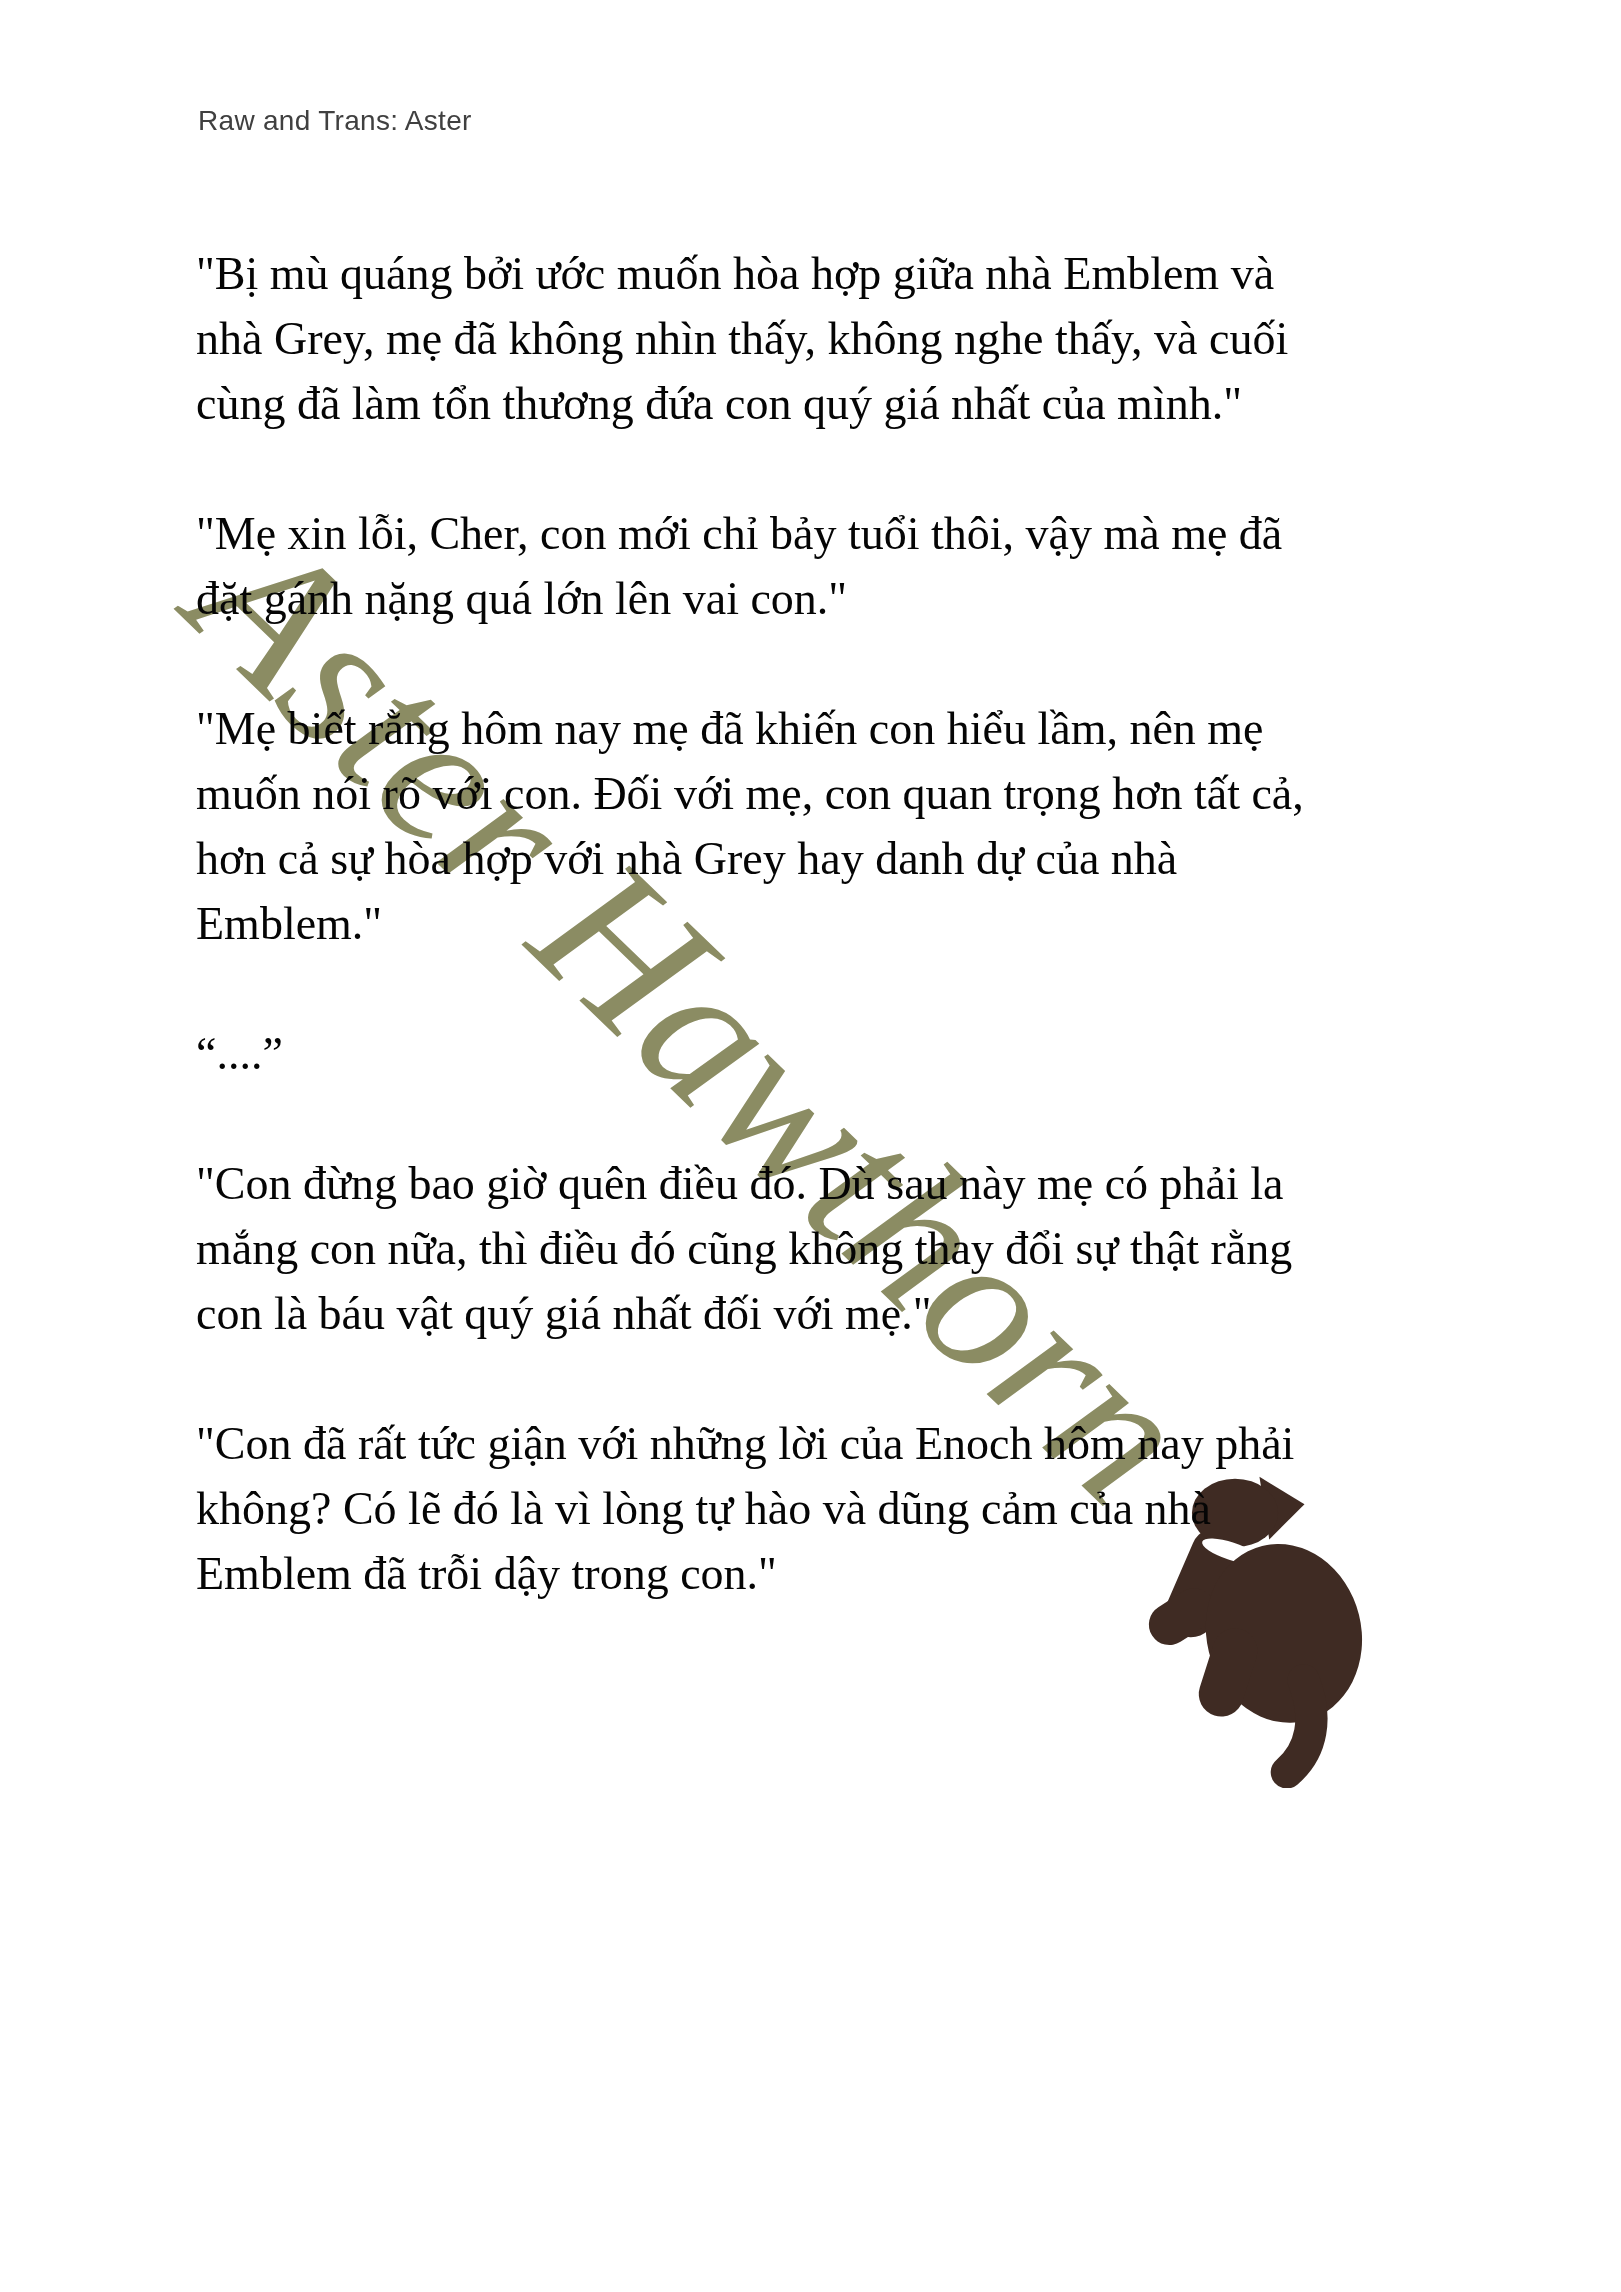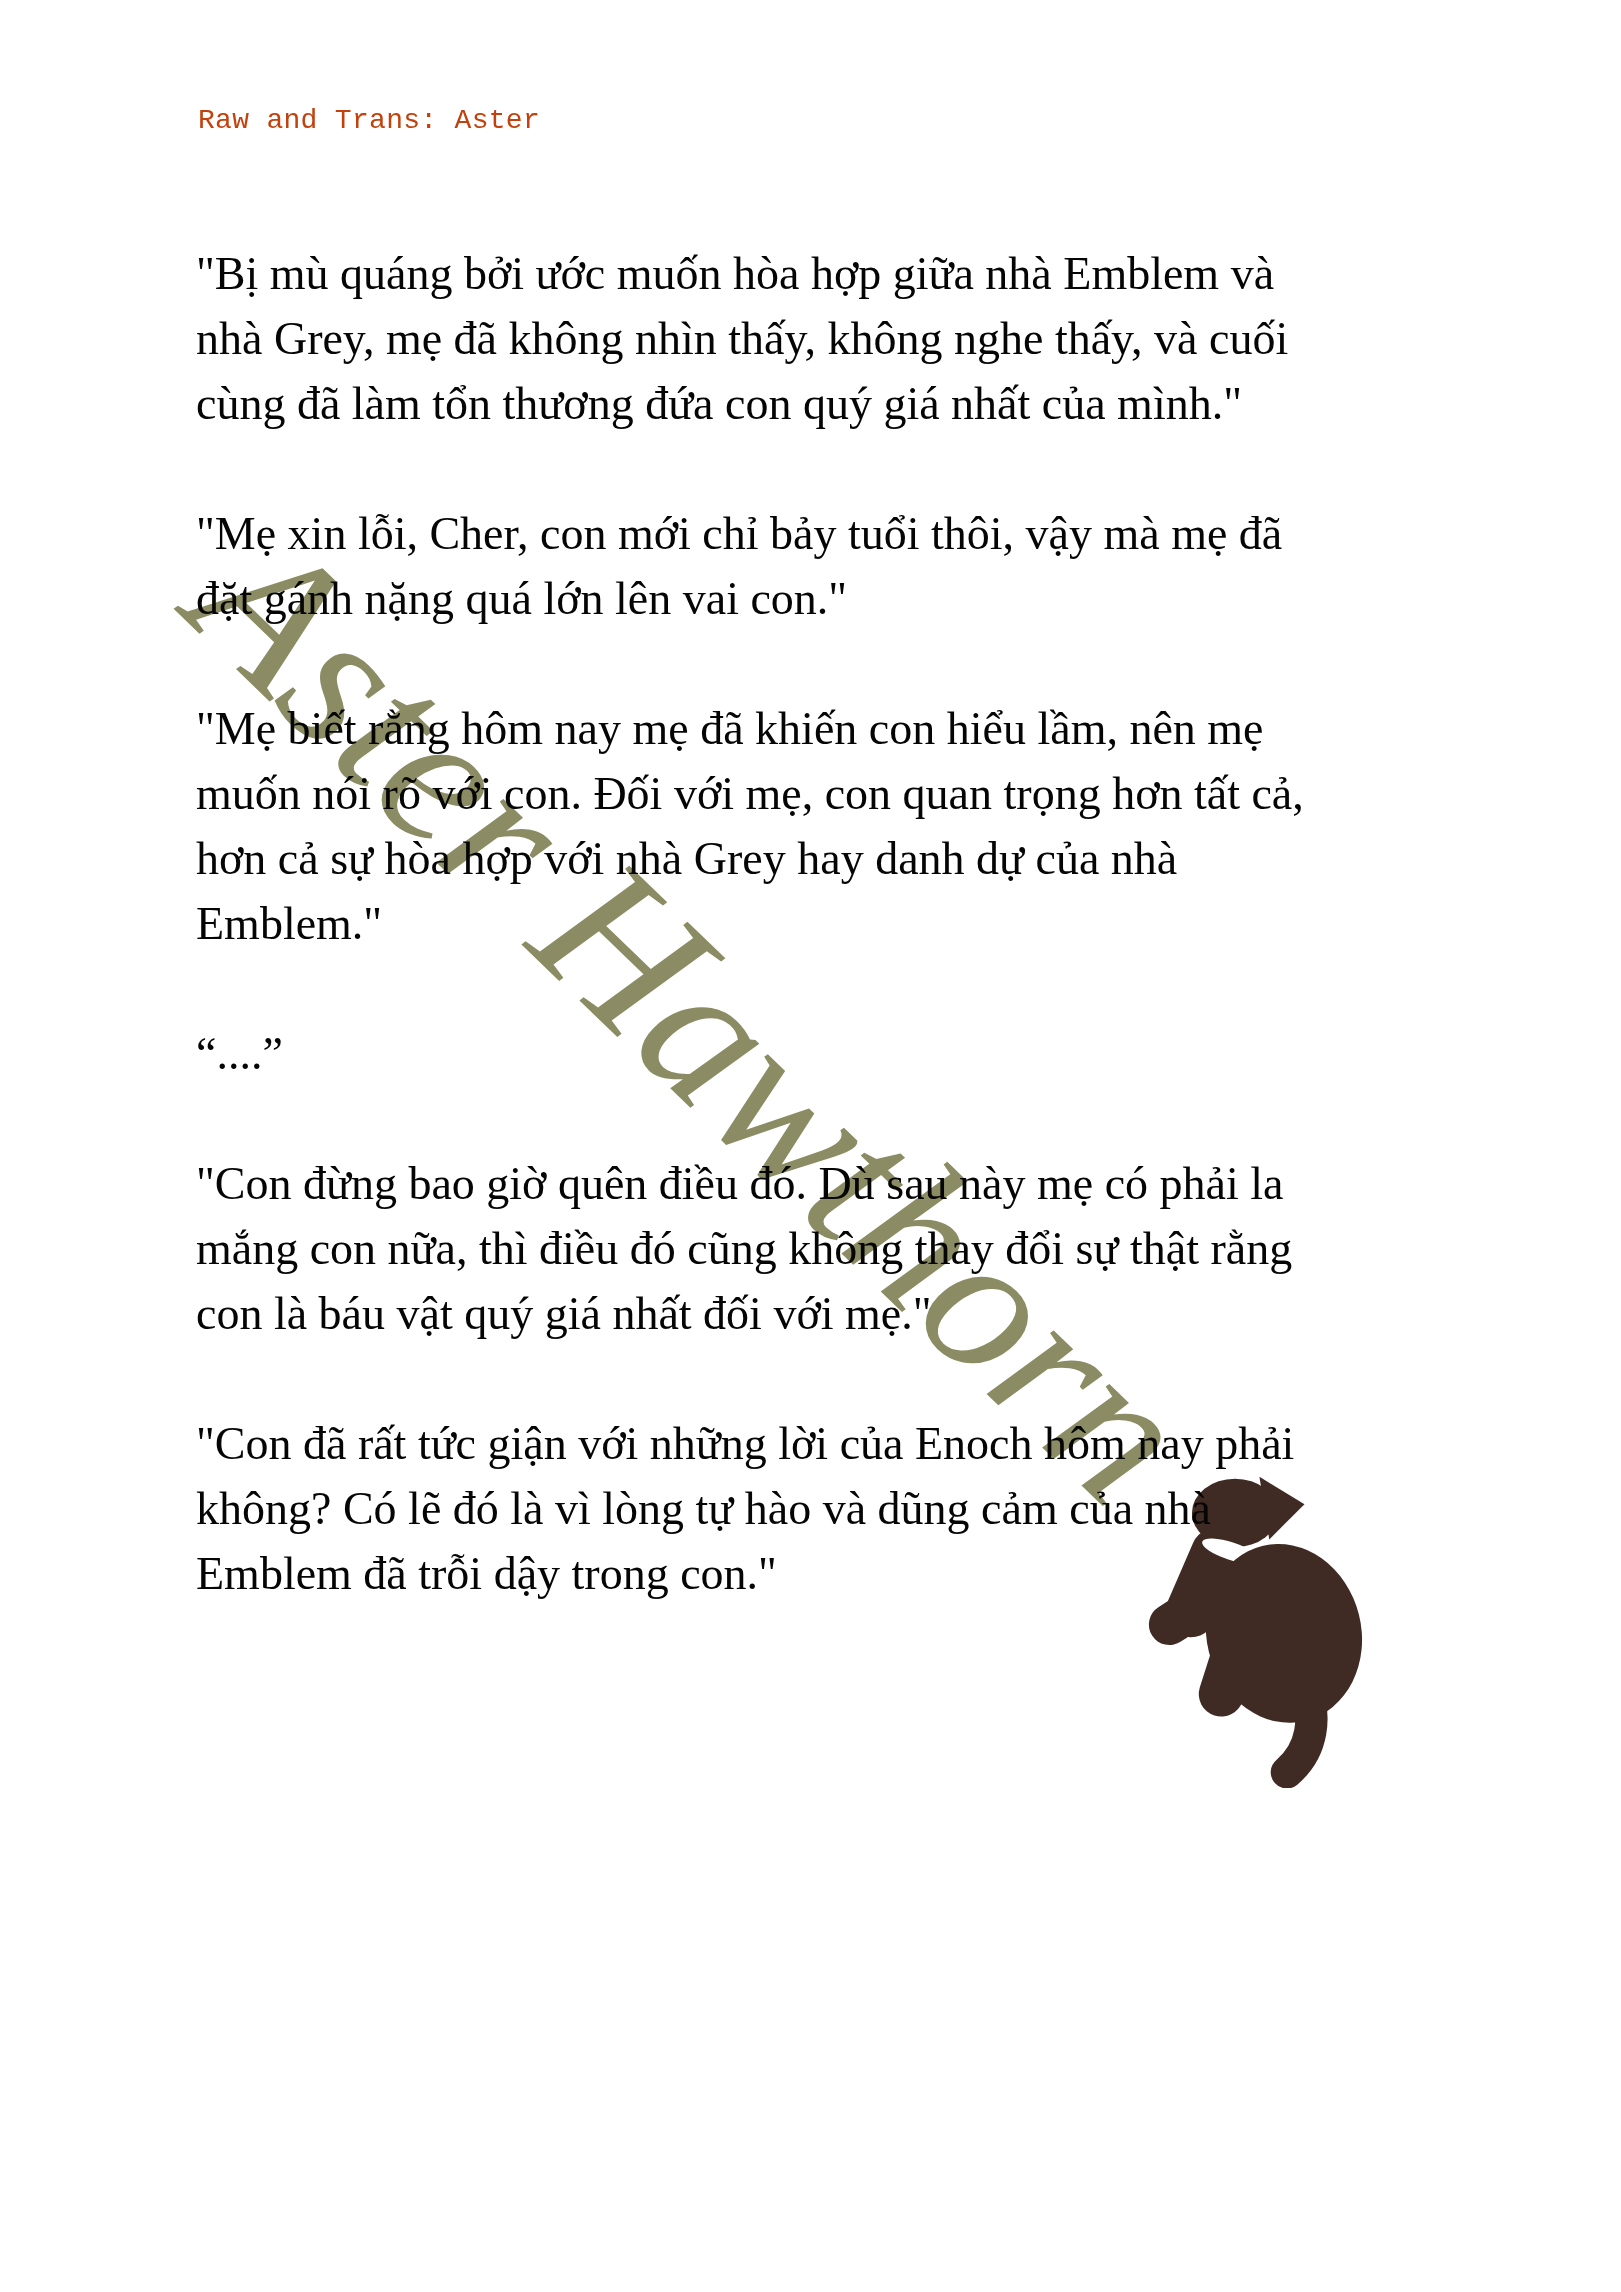--- a/index.html
+++ b/index.html
@@ -5,22 +5,22 @@
   html,body{margin:0;padding:0;background:#ffffff;}
   .page{
     position:relative;
     width:1621px;height:2293px;
     background:#ffffff;
     overflow:hidden;
     font-family:"Liberation Serif","DejaVu Serif",serif;
   }
   .header-credit{
     position:absolute;left:198px;top:104px;
-    font-family:Liberation Mono, monospace;
-    font-size:28px;line-height:1.2;color:#c2410c;
+    font-family:Liberation Sans, sans-serif;
+    font-size:28px;line-height:1.2;color:#404040;
     z-index:4;letter-spacing:0.3px;
   }
   .watermark{
     position:absolute;left:181px;top:617px;
     font-size:201px;font-style:italic;line-height:1;
     white-space:nowrap;
     color:var(--watermark,#8b8c63);
     transform:rotate(44deg) translateY(-0.84em);
     transform-origin:0 0;
     z-index:1;

